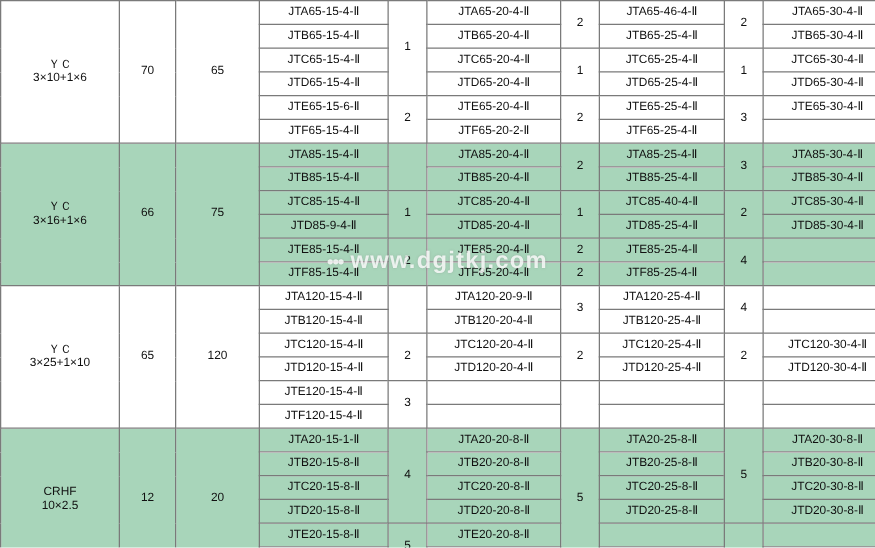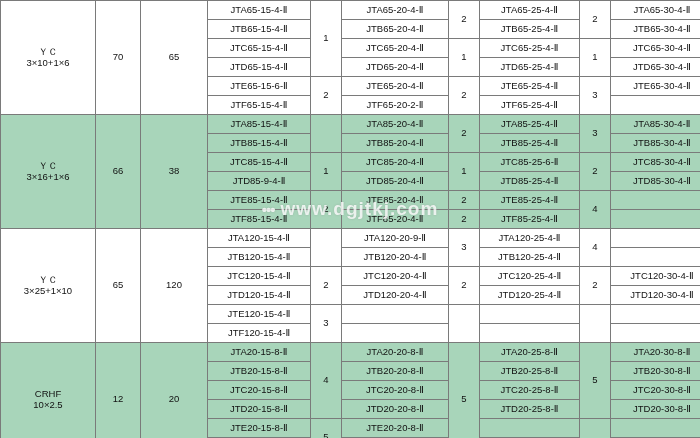--- a/index.html
+++ b/index.html
@@ -90,21 +90,21 @@
         <td class="name" rowspan="6">
           <span class="l1">ＹＣ</span>
           <span class="l2">3×10+1×6</span>
         </td>
         <td rowspan="6">70</td>
         <td rowspan="6">65</td>
         <td>JTA65-15-4-Ⅱ</td>
         <td rowspan="4">1</td>
         <td>JTA65-20-4-Ⅱ</td>
         <td rowspan="2">2</td>
-        <td>JTA65-25-4-Ⅱ</td>
+        <td>JTA65-46-4-Ⅱ</td>
         <td rowspan="2">2</td>
         <td>JTA65-30-4-Ⅱ</td>
       </tr>
       <tr class="white">
         <td>JTB65-15-4-Ⅱ</td>
         <td>JTB65-20-4-Ⅱ</td>
         <td>JTB65-25-4-Ⅱ</td>
         <td>JTB65-30-4-Ⅱ</td>
       </tr>
       <tr class="white">
@@ -135,41 +135,41 @@
         <td>JTF65-20-2-Ⅱ</td>
         <td>JTF65-25-4-Ⅱ</td>
         <td></td>
       </tr>
       <tr class="green">
         <td class="name" rowspan="6">
           <span class="l1">ＹＣ</span>
           <span class="l2">3×16+1×6</span>
         </td>
         <td rowspan="6">66</td>
-        <td rowspan="6">38</td>
+        <td rowspan="6">75</td>
         <td>JTA85-15-4-Ⅱ</td>
         <td rowspan="2"></td>
         <td>JTA85-20-4-Ⅱ</td>
         <td rowspan="2">2</td>
         <td>JTA85-25-4-Ⅱ</td>
         <td rowspan="2">3</td>
         <td>JTA85-30-4-Ⅱ</td>
       </tr>
       <tr class="green">
         <td>JTB85-15-4-Ⅱ</td>
         <td>JTB85-20-4-Ⅱ</td>
         <td>JTB85-25-4-Ⅱ</td>
         <td>JTB85-30-4-Ⅱ</td>
       </tr>
       <tr class="green">
         <td>JTC85-15-4-Ⅱ</td>
         <td rowspan="2">1</td>
         <td>JTC85-20-4-Ⅱ</td>
         <td rowspan="2">1</td>
-        <td>JTC85-25-6-Ⅱ</td>
+        <td>JTC85-40-4-Ⅱ</td>
         <td rowspan="2">2</td>
         <td>JTC85-30-4-Ⅱ</td>
       </tr>
       <tr class="green">
         <td>JTD85-9-4-Ⅱ</td>
         <td>JTD85-20-4-Ⅱ</td>
         <td>JTD85-25-4-Ⅱ</td>
         <td>JTD85-30-4-Ⅱ</td>
       </tr>
       <tr class="green">
@@ -239,21 +239,21 @@
         <td></td>
         <td></td>
       </tr>
       <tr class="green">
         <td class="name" rowspan="6">
           <span class="l1">CRHF</span>
           <span class="l2">10×2.5</span>
         </td>
         <td rowspan="6">12</td>
         <td rowspan="6">20</td>
-        <td>JTA20-15-8-Ⅱ</td>
+        <td>JTA20-15-1-Ⅱ</td>
         <td rowspan="4">4</td>
         <td>JTA20-20-8-Ⅱ</td>
         <td rowspan="6">5</td>
         <td>JTA20-25-8-Ⅱ</td>
         <td rowspan="4">5</td>
         <td>JTA20-30-8-Ⅱ</td>
       </tr>
       <tr class="green">
         <td>JTB20-15-8-Ⅱ</td>
         <td>JTB20-20-8-Ⅱ</td>

